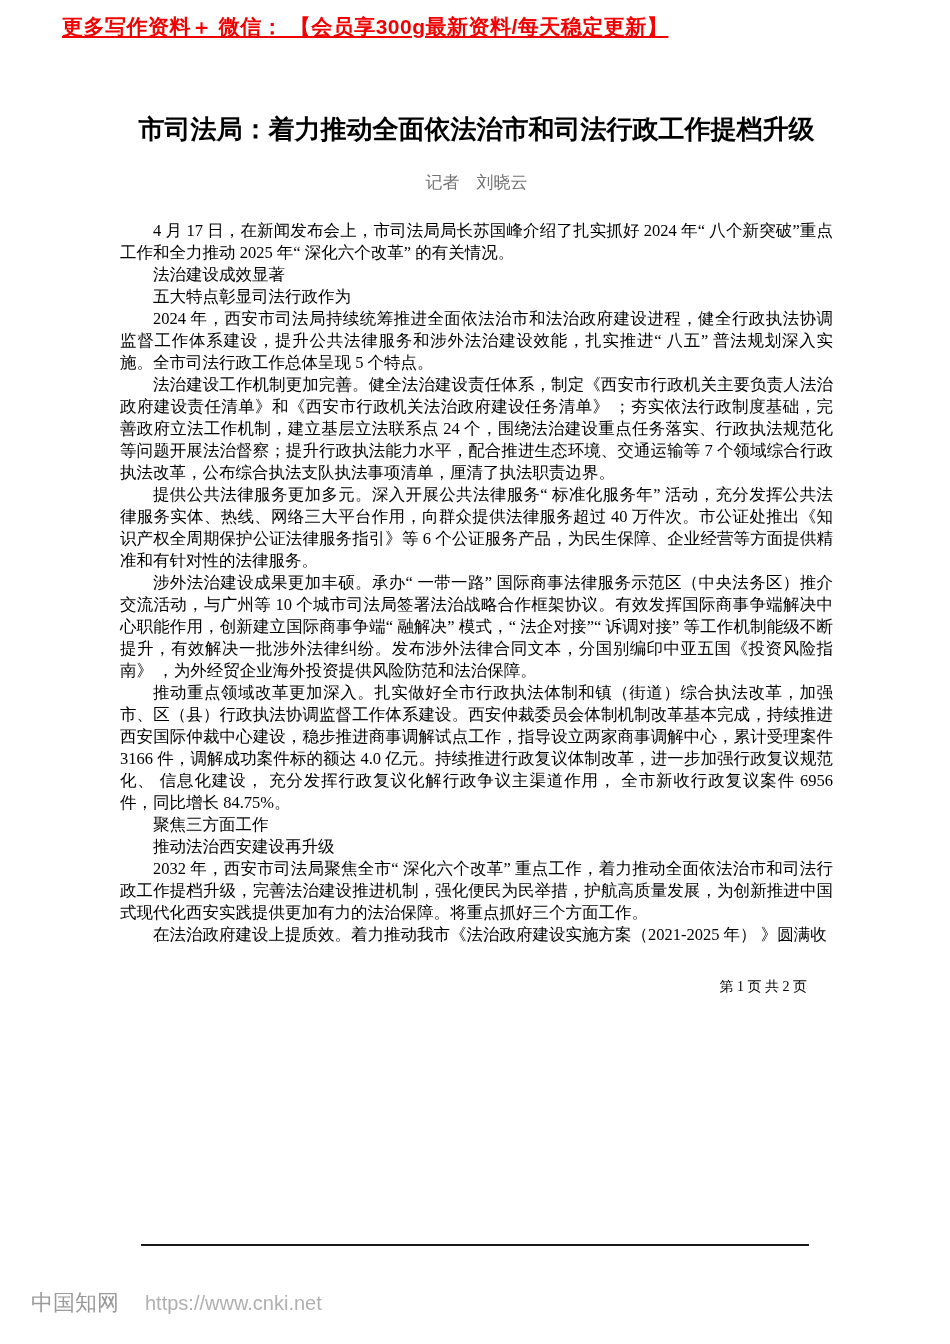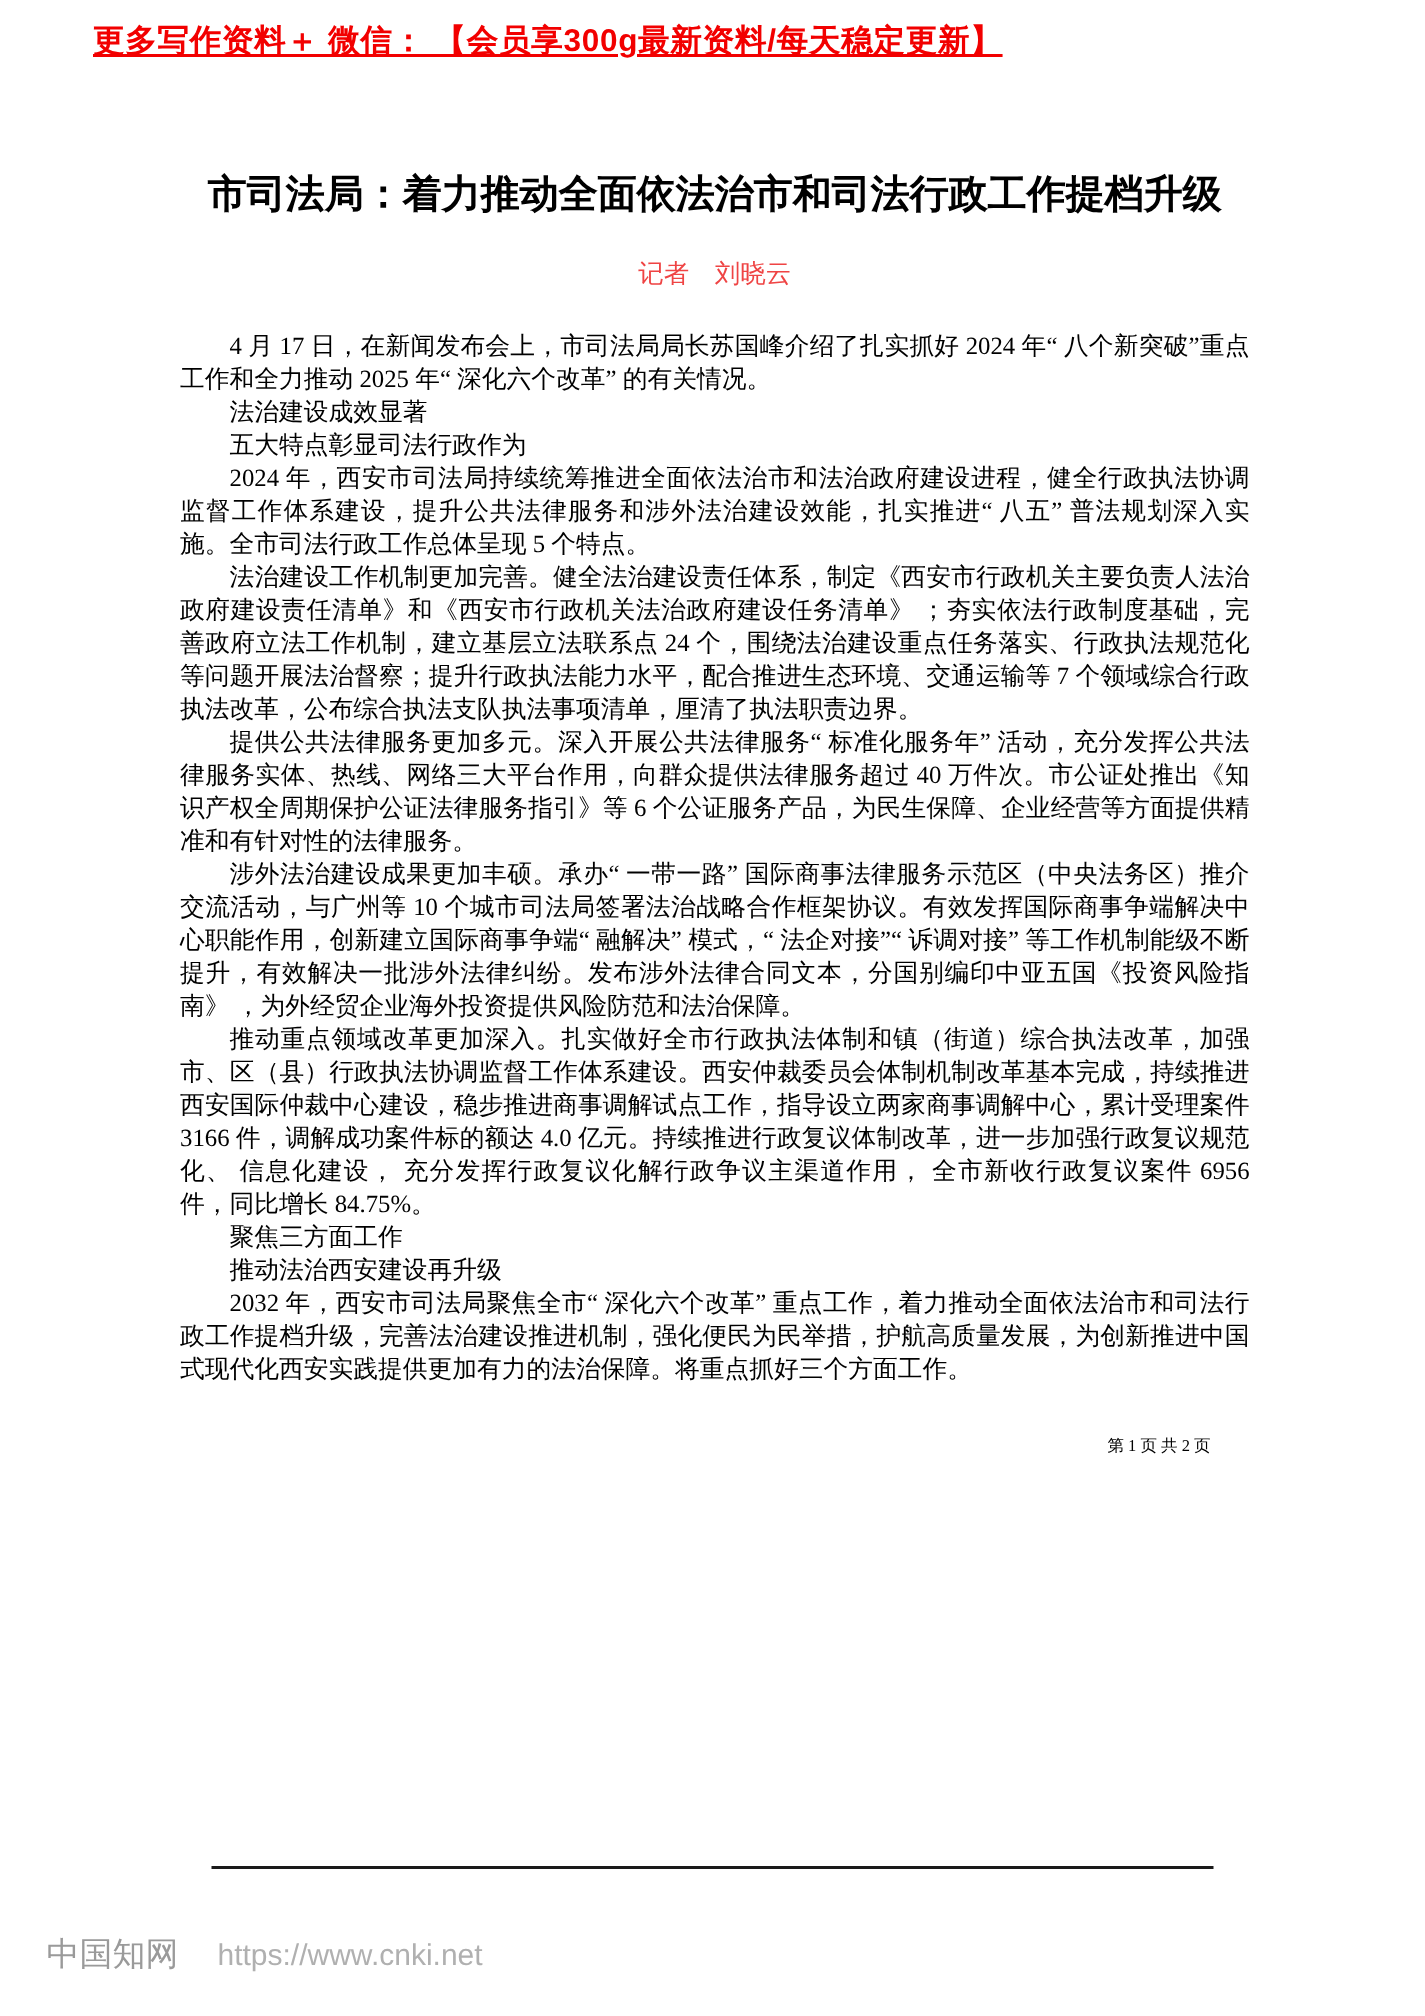--- a/index.html
+++ b/index.html
@@ -46,38 +46,38 @@
     font-family: "Liberation Sans", "DejaVu Sans", sans-serif;
     font-size: 26px;
     font-weight: bold;
     line-height: 32px;
     color: #000000;
   }
   .byline {
     margin-top: 26px;
     text-align: center;
     font-size: 17px;
-    color: #ef4444;
+    color: #737373;
   }
   .article-body {
     margin-top: 26px;
   }
   .para {
     font-size: 16.5px;
     line-height: 22px;
     text-align: justify;
     text-indent: 2em;
     color: #000000;
   }
   .para.gap-before { margin-top: 22px; }
   .page-footer {
     margin-top: 32px;
     text-align: right;
     padding-right: 26px;
-    font-size: 11px;
+    font-size: 14px;
     color: #000000;
   }
   
   .bottom-rule {
     position: absolute;
     left: 141px;
     top: 1244px;
     width: 668px;
     height: 2px;
     background: #1a1a1a;
@@ -124,20 +124,21 @@
         <p class="para">法治建设成效显著</p>
         <p class="para">五大特点彰显司法行政作为</p>
         <p class="para">2024 年，西安市司法局持续统筹推进全面依法治市和法治政府建设进程，健全行政执法协调监督工作体系建设，提升公共法律服务和涉外法治建设效能，扎实推进“ 八五” 普法规划深入实施。全市司法行政工作总体呈现 5 个特点。</p>
         <p class="para">法治建设工作机制更加完善。健全法治建设责任体系，制定《西安市行政机关主要负责人法治政府建设责任清单》和《西安市行政机关法治政府建设任务清单》 ；夯实依法行政制度基础，完善政府立法工作机制，建立基层立法联系点 24 个，围绕法治建设重点任务落实、行政执法规范化等问题开展法治督察；提升行政执法能力水平，配合推进生态环境、交通运输等 7 个领域综合行政执法改革，公布综合执法支队执法事项清单，厘清了执法职责边界。</p>
         <p class="para">提供公共法律服务更加多元。深入开展公共法律服务“ 标准化服务年” 活动，充分发挥公共法律服务实体、热线、网络三大平台作用，向群众提供法律服务超过 40 万件次。市公证处推出《知识产权全周期保护公证法律服务指引》等 6 个公证服务产品，为民生保障、企业经营等方面提供精准和有针对性的法律服务。</p>
         <p class="para">涉外法治建设成果更加丰硕。承办“ 一带一路” 国际商事法律服务示范区（中央法务区）推介交流活动，与广州等 10 个城市司法局签署法治战略合作框架协议。有效发挥国际商事争端解决中心职能作用，创新建立国际商事争端“ 融解决” 模式，“ 法企对接”“ 诉调对接” 等工作机制能级不断提升，有效解决一批涉外法律纠纷。发布涉外法律合同文本，分国别编印中亚五国《投资风险指南》 ，为外经贸企业海外投资提供风险防范和法治保障。</p>
         <p class="para">推动重点领域改革更加深入。扎实做好全市行政执法体制和镇（街道）综合执法改革，加强市、区（县）行政执法协调监督工作体系建设。西安仲裁委员会体制机制改革基本完成，持续推进西安国际仲裁中心建设，稳步推进商事调解试点工作，指导设立两家商事调解中心，累计受理案件 3166 件，调解成功案件标的额达 4.0 亿元。持续推进行政复议体制改革，进一步加强行政复议规范化、 信息化建设， 充分发挥行政复议化解行政争议主渠道作用， 全市新收行政复议案件 6956 件，同比增长 84.75%。</p>
         <p class="para">聚焦三方面工作</p>
         <p class="para">推动法治西安建设再升级</p>
         <p class="para">2032 年，西安市司法局聚焦全市“ 深化六个改革” 重点工作，着力推动全面依法治市和司法行政工作提档升级，完善法治建设推进机制，强化便民为民举措，护航高质量发展，为创新推进中国式现代化西安实践提供更加有力的法治保障。将重点抓好三个方面工作。</p>
+        <p class="para">在法治政府建设上提质效。着力推动我市《法治政府建设实施方案（2021-2025 年） 》圆满收</p>
       </div>
 
     <div class="page-footer">第 1 页 共 2 页</div>
 
   </div>
 
   <div class="bottom-rule"></div>
 
   <div class="watermark">
     <span class="watermark-brand">中国知网</span>

